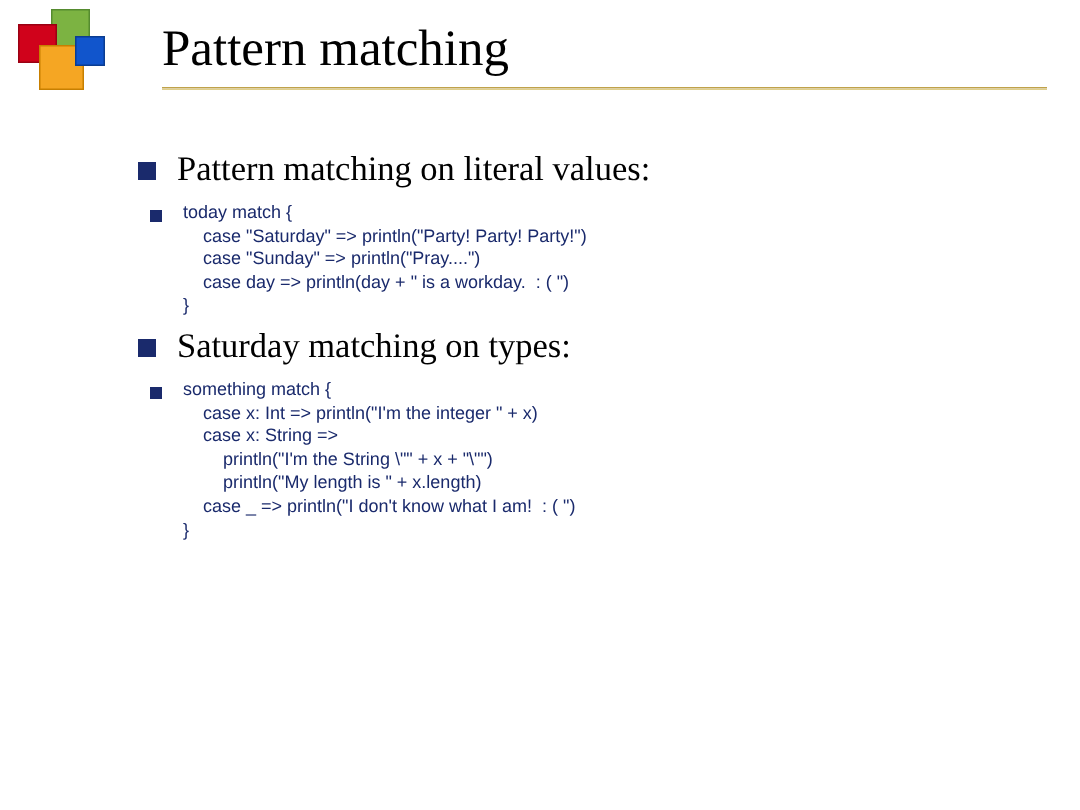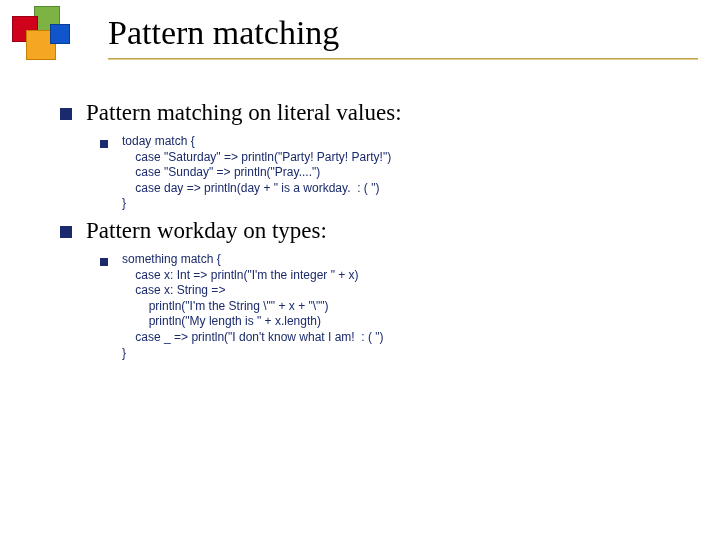--- a/index.html
+++ b/index.html
@@ -61,20 +61,21 @@
   .body {
     position: absolute;
     left: 60px;
     top: 100px;
     right: 10px;
   }
   .row1 {
     display: flex;
     align-items: flex-start;
     margin-bottom: 8px;
+    margin-left: 32px;
   }
   .bullet-navy {
     width: 12px;
     height: 12px;
     background: #1a2a6c;
     flex: 0 0 auto;
     margin-top: 8px;
     margin-right: 14px;
   }
   .bullet-navy.small {
@@ -128,21 +129,21 @@
       <div class="bullet-navy small"></div>
       <div class="code-block">today match {
     case "Saturday" =&gt; println("Party! Party! Party!")
     case "Sunday" =&gt; println("Pray....")
     case day =&gt; println(day + " is a workday.  : ( ")
 }</div>
     </div>
 
     <div class="row1">
       <div class="bullet-navy"></div>
-      <div class="heading-text">Pattern workday on types:</div>
+      <div class="heading-text">Saturday matching on types:</div>
     </div>
     <div class="sub">
       <div class="bullet-navy small"></div>
       <div class="code-block">something match {
     case x: Int =&gt; println("I'm the integer " + x)
     case x: String =&gt;
         println("I'm the String \"" + x + "\"")
         println("My length is " + x.length)
     case _ =&gt; println("I don't know what I am!  : ( ")
 }</div>

